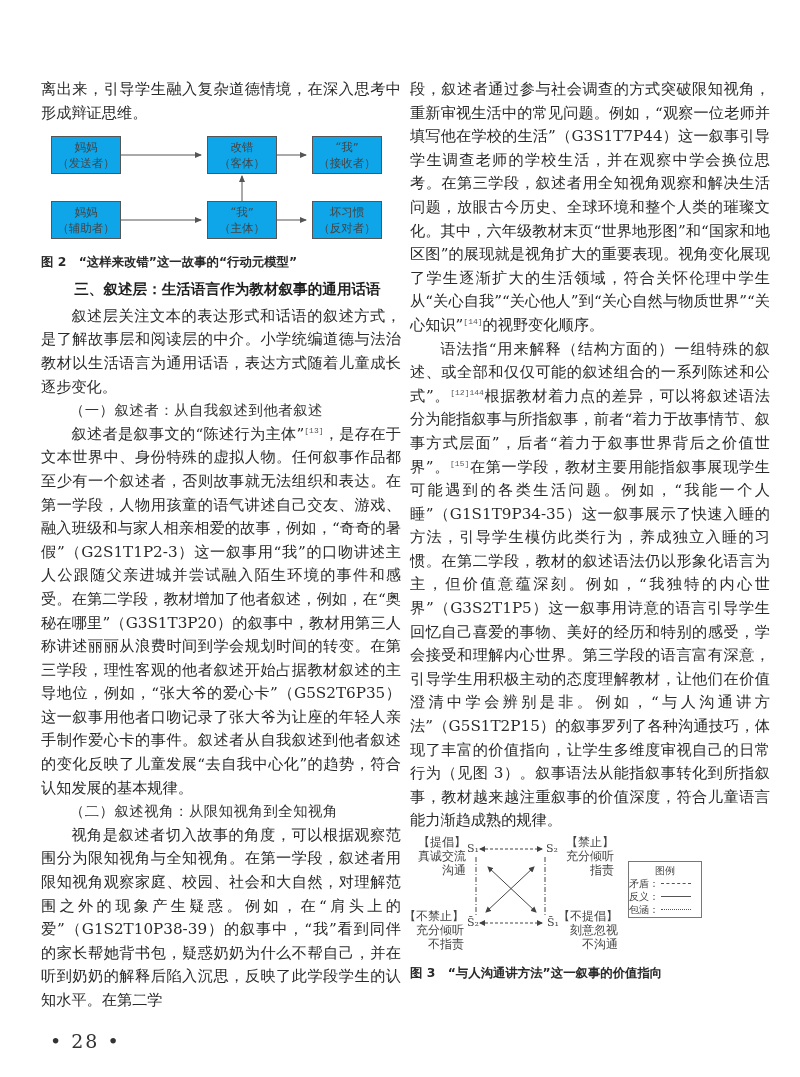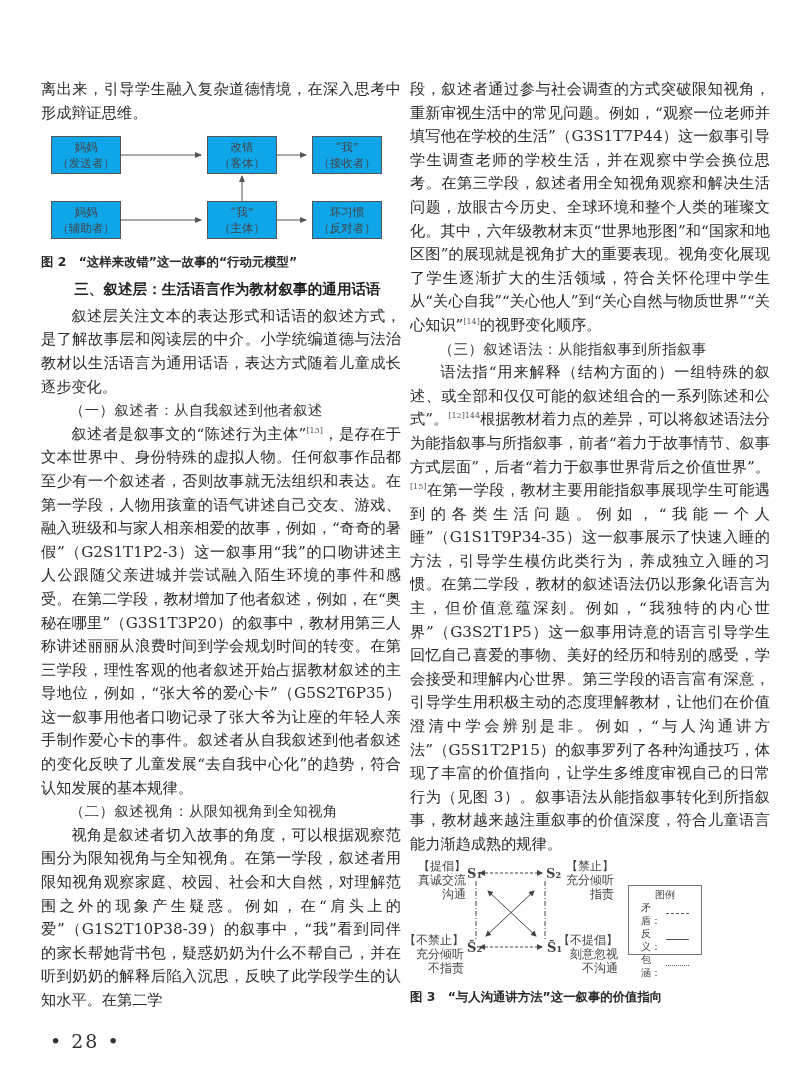--- a/index.html
+++ b/index.html
@@ -6,32 +6,32 @@
   body { width: 800px; height: 1077px; position: relative; overflow: hidden;
          font-family: "DejaVu Serif", "Liberation Serif", serif; color: #2a2a2a; }
   .col { position: absolute; top: 78px; width: 360px; }
   .col.left { left: 41px; }
   .col.right { left: 410px; }
   p.para { margin: 0; font-size: 15.2px; line-height: 23.6px; text-align: justify; text-justify: inter-character; }
   p.indent { text-indent: 2em; }
   .sec-title { font-family: "DejaVu Sans", "Liberation Sans", sans-serif; font-weight: bold;
                font-size: 14.6px; line-height: 23.6px; text-indent: 2em; margin: 4px; color: #1f1f1f; }
   .sub-title { font-size: 14.4px; line-height: 23.6px; text-indent: 2em; margin: 0; letter-spacing: 0.5px; color: #333; }
-  sup.ref { font-size: 8px; vertical-align: 6px; line-height: 0; color: #555; }
+  sup.ref { font-size: 8px; vertical-align: 6px; line-height: 0; color: #555; font-family: Liberation Mono, monospace; }
   .fig2 { position: relative; width: 360px; height: 120px; margin: 4px 0 0 0; }
   .box { position: absolute; width: 70px; height: 38px; border: 1px solid #555; background: #0ea5e9;
          font-size: 11.5px; line-height: 16px; text-align: center; color: #444; padding-top: 2px; box-sizing: border-box; }
   .caption { font-family: "DejaVu Sans", "Liberation Sans", sans-serif; font-weight: bold;
              font-size: 12.4px; text-align: left; color: #2a2a2a; margin: 2px 0 2px 0; line-height: 22px; }
   .page-num { position: absolute; left: 50px; top: 1030px; font-size: 19px; color: #333; letter-spacing: 2px; }
   .fig3 { position: relative; width: 360px; height: 125px; margin-top: 2px; }
   .f3-label { position: absolute; font-size: 12px; line-height: 14px; text-align: right; color: #444; width: 60px; }
-  .f3-node { position: absolute; font-size: 13px; color: #444; font-weight: bold; }
-  .legend { position: absolute; left: 218px; top: 26px; width: 74px; height: 70px; border: 1px solid #777;
-            font-size: 10px; line-height: 13px; color: #444; padding: 2px 12px; box-sizing: border-box; }
+  .f3-node { position: absolute; font-size: 11px; color: #444; }
+  .legend { position: absolute; left: 218px; top: 26px; width: 74px; height: 57px; border: 1px solid #777;
+            font-size: 10px; line-height: 13px; color: #444; padding: 2px 0; box-sizing: border-box; }
   .legend .lt { text-align: center; }
   .legend .row { display: flex; align-items: center; }
   .legend .sample { display: inline-block; width: 30px; height: 0; margin-left: 2px; }
   .s-dash { border-top: 1px dashed #555; }
   .s-solid { border-top: 1px solid #555; }
   .s-dashdot { border-top: 1px dotted #555; }
 </style>
 </head>
 <body>
 
@@ -81,21 +81,20 @@
   <p class="sec-title">三、叙述层：生活语言作为教材叙事的通用话语</p>
   <p class="para indent">叙述层关注文本的表达形式和话语的叙述方式，是了解故事层和阅读层的中介。小学统编道德与法治教材以生活语言为通用话语，表达方式随着儿童成长逐步变化。</p>
   <p class="sub-title">（一）叙述者：从自我叙述到他者叙述</p>
   <p class="para indent"><span>叙述者是叙事文的“陈述行为主体”</span><sup class="ref">[13]</sup><span>，是存在于文本世界中、身份特殊的虚拟人物。任何叙事作品都至少有一个叙述者，否则故事就无法组织和表达。在第一学段，人物用孩童的语气讲述自己交友、游戏、融入班级和与家人相亲相爱的故事，例如，“奇奇的暑假”（G2S1T1P2-3）这一叙事用“我”的口吻讲述主人公跟随父亲进城并尝试融入陌生环境的事件和感受。在第二学段，教材增加了他者叙述，例如，在“奥秘在哪里”（G3S1T3P20）的叙事中，教材用第三人称讲述丽丽从浪费时间到学会规划时间的转变。在第三学段，理性客观的他者叙述开始占据教材叙述的主导地位，例如，“张大爷的爱心卡”（G5S2T6P35）这一叙事用他者口吻记录了张大爷为让座的年轻人亲手制作爱心卡的事件。叙述者从自我叙述到他者叙述的变化反映了儿童发展“去自我中心化”的趋势，符合认知发展的基本规律。</span></p>
   <p class="sub-title">（二）叙述视角：从限知视角到全知视角</p>
   <p class="para indent">视角是叙述者切入故事的角度，可以根据观察范围分为限知视角与全知视角。在第一学段，叙述者用限知视角观察家庭、校园、社会和大自然，对理解范围之外的现象产生疑惑。例如，在“肩头上的爱”（G1S2T10P38-39）的叙事中，“我”看到同伴的家长帮她背书包，疑惑奶奶为什么不帮自己，并在听到奶奶的解释后陷入沉思，反映了此学段学生的认知水平。在第二学</p>
 </div>
 
 <div class="col right">
   <p class="para"><span>段，叙述者通过参与社会调查的方式突破限知视角，重新审视生活中的常见问题。例如，“观察一位老师并填写他在学校的生活”（G3S1T7P44）这一叙事引导学生调查老师的学校生活，并在观察中学会换位思考。在第三学段，叙述者用全知视角观察和解决生活问题，放眼古今历史、全球环境和整个人类的璀璨文化。其中，六年级教材末页“世界地形图”和“国家和地区图”的展现就是视角扩大的重要表现。视角变化展现了学生逐渐扩大的生活领域，符合关怀伦理中学生从“关心自我”“关心他人”到“关心自然与物质世界”“关心知识”</span><sup class="ref">[14]</sup><span>的视野变化顺序。</span></p>
-  <p class="sub-title">（三）叙述语法：从能指叙事到所指叙事</p>
   <p class="para indent"><span>语法指“用来解释（结构方面的）一组特殊的叙述、或全部和仅仅可能的叙述组合的一系列陈述和公式”。</span><sup class="ref">[12]144</sup><span>根据教材着力点的差异，可以将叙述语法分为能指叙事与所指叙事，前者“着力于故事情节、叙事方式层面”，后者“着力于叙事世界背后之价值世界”。</span><sup class="ref">[15]</sup><span>在第一学段，教材主要用能指叙事展现学生可能遇到的各类生活问题。例如，“我能一个人睡”（G1S1T9P34-35）这一叙事展示了快速入睡的方法，引导学生模仿此类行为，养成独立入睡的习惯。在第二学段，教材的叙述语法仍以形象化语言为主，但价值意蕴深刻。例如，“我独特的内心世界”（G3S2T1P5）这一叙事用诗意的语言引导学生回忆自己喜爱的事物、美好的经历和特别的感受，学会接受和理解内心世界。第三学段的语言富有深意，引导学生用积极主动的态度理解教材，让他们在价值澄清中学会辨别是非。例如，“与人沟通讲方法”（G5S1T2P15）的叙事罗列了各种沟通技巧，体现了丰富的价值指向，让学生多维度审视自己的日常行为（见图 3）。叙事语法从能指叙事转化到所指叙事，教材越来越注重叙事的价值深度，符合儿童语言能力渐趋成熟的规律。</span></p>
 
   <div class="fig3">
     <svg width="360" height="125" style="position:absolute;left:0;top:0">
       <defs>
         <marker id="ah2" markerWidth="6" markerHeight="6" refX="5" refY="3" orient="auto">
           <path d="M0,0 L6,3 L0,6 z" fill="#444"></path>
         </marker>
         <marker id="ah2s" markerWidth="6" markerHeight="6" refX="1" refY="3" orient="auto">
           <path d="M6,0 L0,3 L6,6 z" fill="#444"></path>

